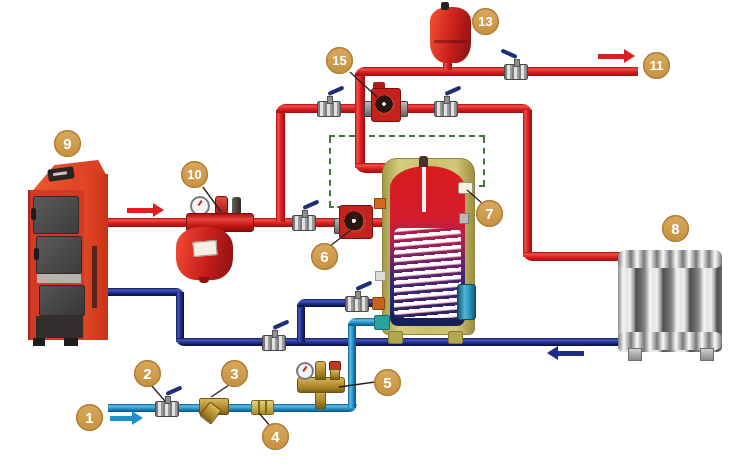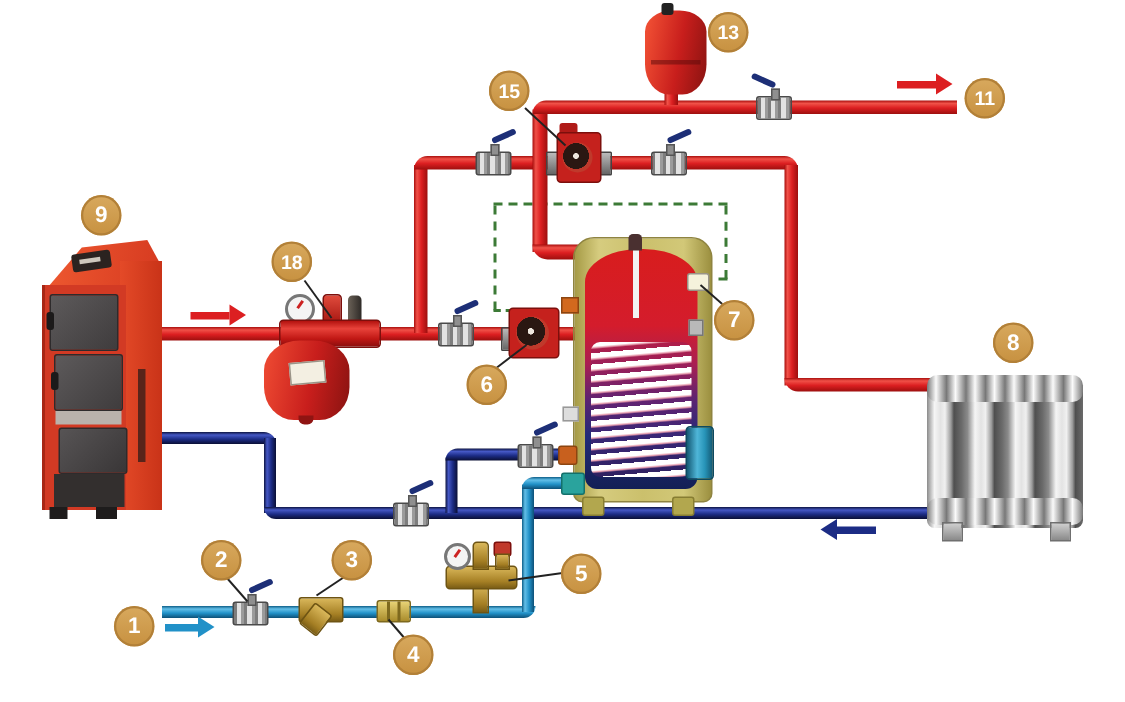--- a/index.html
+++ b/index.html
@@ -219,21 +219,21 @@
   <div class="callout" style="left:476px;top:200px;">
       <span>7</span>
     </div>
   <div class="callout" style="left:662px;top:215px;">
       <span>8</span>
     </div>
   <div class="callout" style="left:54px;top:130px;">
       <span>9</span>
     </div>
   <div class="callout" style="left:181px;top:161px;font-size:13px;">
-      <span>18</span>
+      <span>10</span>
     </div>
   <div class="callout" style="left:326px;top:47px;font-size:13px;">
       <span>15</span>
     </div>
   <div class="callout" style="left:472px;top:8px;font-size:13px;">
       <span>13</span>
     </div>
   <div class="callout" style="left:643px;top:52px;font-size:13px;">
       <span>11</span>
     </div>

